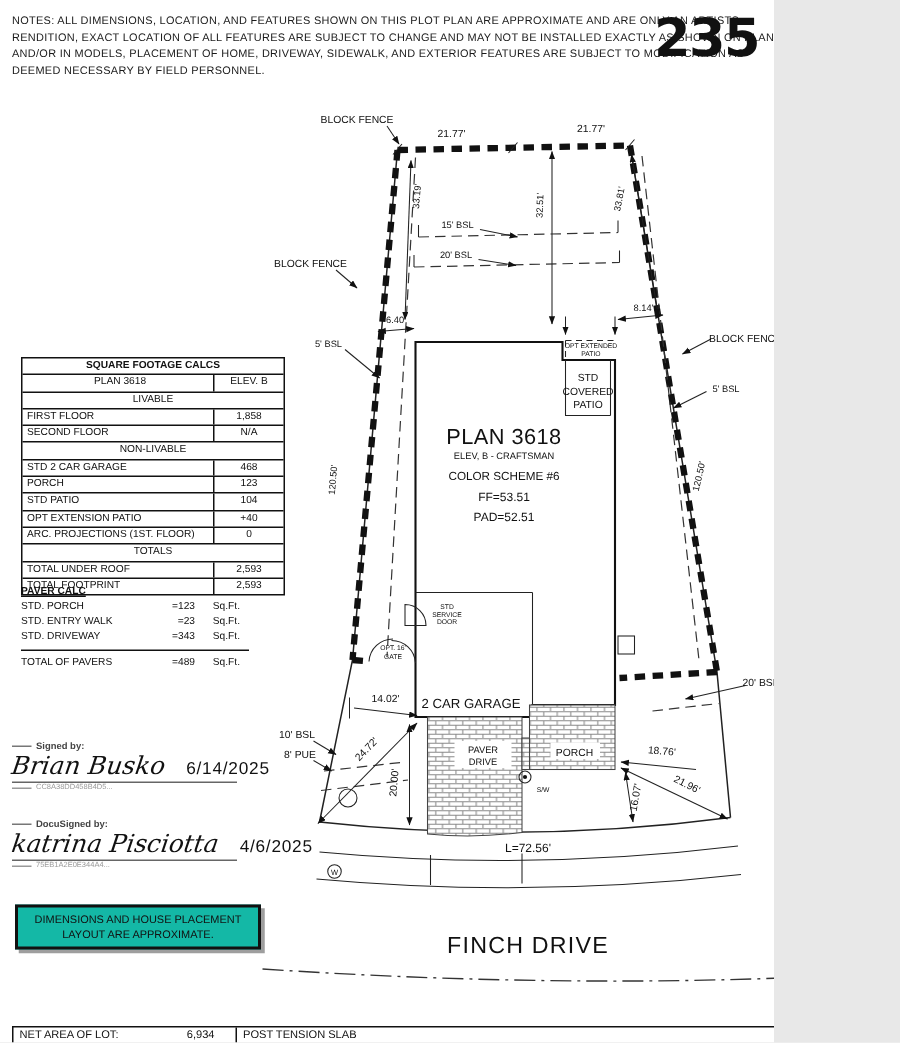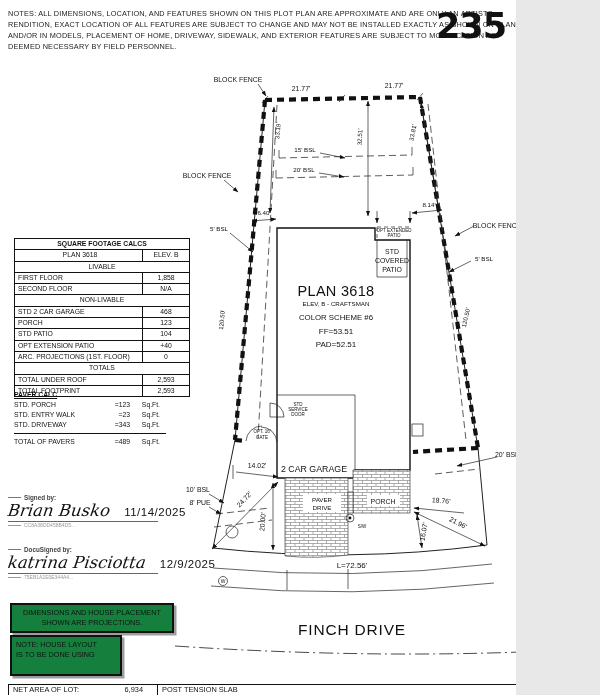--- a/index.html
+++ b/index.html
@@ -39,21 +39,21 @@
   .sig{position:absolute;left:8px;width:180px;}
   .sig .sb{display:flex;align-items:center;font-size:6.3px;font-weight:bold;color:#444;}
   .sig .sb .dash{width:13px;height:1px;background:#777;margin-right:3px;}
   .sig .nm-row{display:flex;align-items:baseline;}
   .sig .nm{font-family:"DejaVu Serif",serif;font-style:italic;font-size:16.5px;
            transform:skewX(-8deg);white-space:nowrap;}
   .sig .dt{font-size:11.5px;margin-left:14px;letter-spacing:.5px;}
   .sig .idl{display:flex;align-items:center;color:#999;font-size:5px;}
   .sig .idl .dash{width:13px;height:1px;background:#999;margin-right:3px;}
   .sig .ul{border-top:1px solid #666;width:150px;margin-top:1px;}
-  .bigbox{position:absolute;border:2px solid #111;background:#15803d;text-align:center;
+  .bigbox{position:absolute;border:2px solid #111;background:#14b8a6;text-align:center;
           font-size:7.3px;line-height:1.35;padding:3px 4px;box-shadow:2.5px 2.5px 0 rgba(40,40,40,.45);}
   .wm{position:absolute;left:4px;top:640px;font-family:"DejaVu Sans",sans-serif;font-weight:bold;
       font-size:30px;color:rgba(45,45,45,.88);letter-spacing:1px;white-space:nowrap;}
   .foot{position:absolute;left:8px;top:684px;width:532px;border:1.6px solid #111;
         font-size:7.4px;}
   .foot .frow{display:flex;height:10.6px;line-height:10.6px;border-top:1px solid #111;}
   .foot .frow:first-child{border-top:none;}
   .foot .fc{display:flex;border-right:1px solid #111;padding-left:4px;}
   .foot .fc:last-child{border-right:none;}
   .foot .c1{width:144px;}.foot .c2{width:194px;}.foot .c3{flex:1;}
@@ -296,51 +296,47 @@
       </div>
   </div>
 
   <div class="sig" style="top:494px">
     <div class="sb">
         <span class="dash"></span>
         <span>Signed by:</span>
       </div>
     <div class="nm-row">
         <span class="nm">Brian Busko</span>
-        <span class="dt">11/14/2025</span>
+        <span class="dt">6/14/2025</span>
       </div>
     <div class="ul"></div>
     <div class="idl">
         <span class="dash"></span>
         <span>CC8A38DD458B4D5...</span>
       </div>
   </div>
   <div class="sig" style="top:546px">
     <div class="sb">
         <span class="dash"></span>
         <span>DocuSigned by:</span>
       </div>
     <div class="nm-row">
         <span class="nm">katrina Pisciotta</span>
-        <span class="dt">12/9/2025</span>
+        <span class="dt">4/6/2025</span>
       </div>
     <div class="ul"></div>
     <div class="idl">
         <span class="dash"></span>
         <span>75EB1A2E0E344A4...</span>
       </div>
   </div>
 
   <div class="bigbox" style="left:10px;top:603px;width:152px">
     <div>DIMENSIONS AND HOUSE PLACEMENT</div>
-    <div>SHOWN ARE PROJECTIONS.</div>
-  </div>
-  <div class="bigbox" style="left:10px;top:635px;width:100px;text-align:left;padding-bottom:14px">
-    <div>NOTE: HOUSE LAYOUT</div>
-    <div>IS TO BE DONE USING</div>
+    <div>LAYOUT ARE APPROXIMATE.</div>
   </div>
 
   <div class="foot">
     <div class="frow">
       <div class="fc c1">
           <span>NET AREA OF LOT:</span>
           <span class="fv">6,934</span>
         </div>
       <div class="fc c3">
           <span>POST TENSION SLAB</span>

